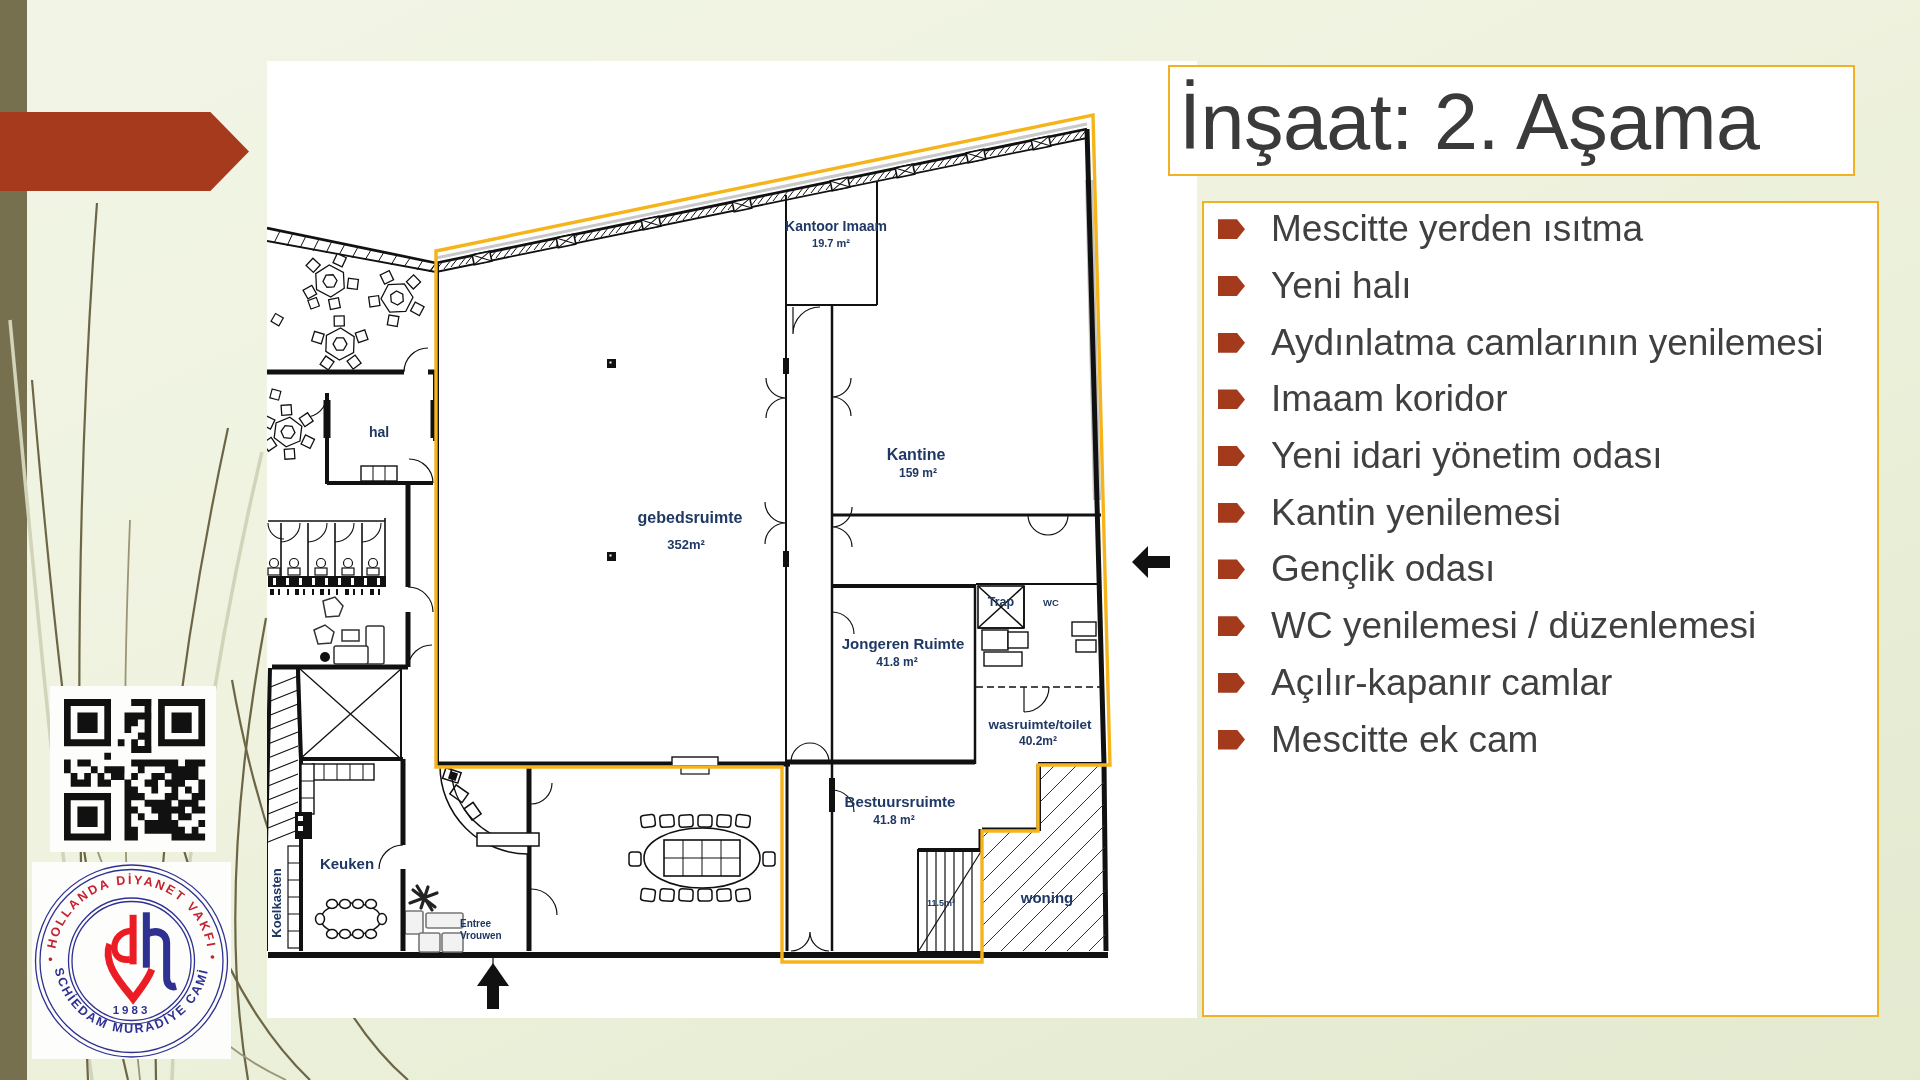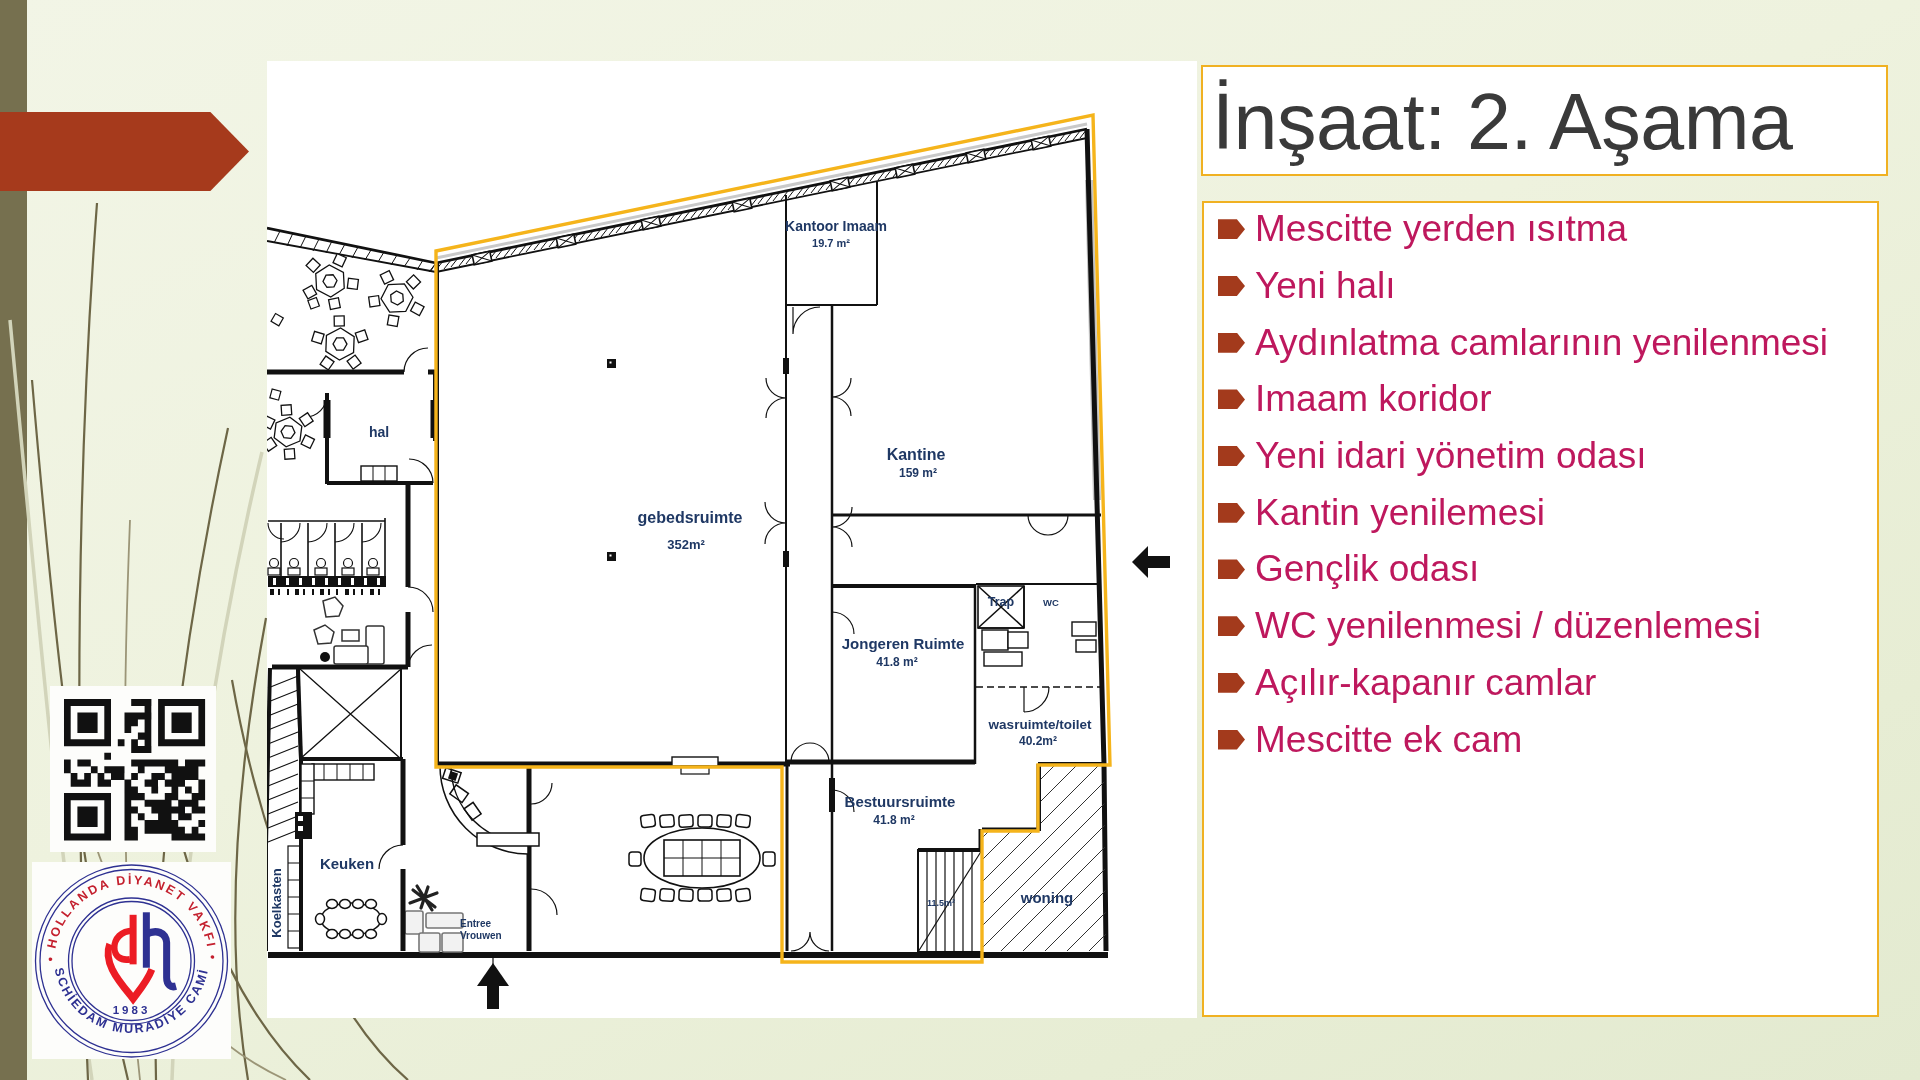--- a/index.html
+++ b/index.html
@@ -1,25 +1,25 @@
 <!DOCTYPE html>
 <html><head><meta charset="utf-8">
 <style>
 *{margin:0;padding:0;box-sizing:border-box}
 html,body{width:1920px;height:1080px;overflow:hidden;font-family:"Liberation Sans",sans-serif}
 body{background:linear-gradient(155deg,#f2f5e6 0%,#eef2de 45%,#e7edd4 80%,#e3ead0 100%);position:relative}
 .bar{position:absolute;left:0;top:0;width:27px;height:1080px;background:#76704f}
 .arrow{position:absolute;left:0;top:112px;width:249px;height:79px;background:#a63a1c;clip-path:polygon(0 0,84.5% 0,100% 50%,84.5% 100%,0 100%)}
-.titlebox{position:absolute;left:1201px;top:65px;width:687px;height:111px;background:#fff;border:2px solid #f0b122}
+.titlebox{position:absolute;left:1168px;top:65px;width:687px;height:111px;background:#fff;border:2px solid #f0b122}
 .title{position:absolute;left:9px;top:9px;font-size:79px;letter-spacing:-0.5px;color:#3a3a3a}
 .listbox{position:absolute;left:1202px;top:201px;width:677px;height:816px;background:#fff;border:2px solid #f0b122}
 .listbox ul{list-style:none;margin-top:-2px}
 .listbox li{height:56.7px;display:flex;align-items:center}
 .bm{display:inline-block;width:27px;height:20px;background:#a33a1c;clip-path:polygon(0 0,70% 0,100% 50%,70% 100%,0 100%);margin-left:14px;flex:0 0 27px}
-.bt{font-size:37px;color:#be185d;margin-left:10px;white-space:nowrap;letter-spacing:0}
+.bt{font-size:37px;color:#404040;margin-left:26px;white-space:nowrap;letter-spacing:0}
 </style></head>
 <body>
 
 <div class="bar"></div>
 
 <svg style="position:absolute;left:0;top:0" width="1920" height="1080" viewBox="0 0 1920 1080" fill="none">
 
 <g stroke="#d2d4ba" stroke-width="3.5">
 <path d="M262 452 C 215 650, 178 900, 172 1080"></path>
 <path d="M10 320 C 38 620, 60 860, 92 1080"></path>
@@ -466,41 +466,41 @@
 <li>
         <span class="bm"></span>
         <span class="bt">Mescitte yerden ısıtma</span>
       </li>
 <li>
         <span class="bm"></span>
         <span class="bt">Yeni halı</span>
       </li>
 <li>
         <span class="bm"></span>
-        <span class="bt">Aydınlatma camlarının yenilenmesi</span>
+        <span class="bt">Aydınlatma camlarının yenilemesi</span>
       </li>
 <li>
         <span class="bm"></span>
         <span class="bt">Imaam koridor</span>
       </li>
 <li>
         <span class="bm"></span>
         <span class="bt">Yeni idari yönetim odası</span>
       </li>
 <li>
         <span class="bm"></span>
         <span class="bt">Kantin yenilemesi</span>
       </li>
 <li>
         <span class="bm"></span>
         <span class="bt">Gençlik odası</span>
       </li>
 <li>
         <span class="bm"></span>
-        <span class="bt">WC yenilenmesi / düzenlemesi</span>
+        <span class="bt">WC yenilemesi / düzenlemesi</span>
       </li>
 <li>
         <span class="bm"></span>
         <span class="bt">Açılır-kapanır camlar</span>
       </li>
 <li>
         <span class="bm"></span>
         <span class="bt">Mescitte ek cam</span>
       </li>
 </ul>

